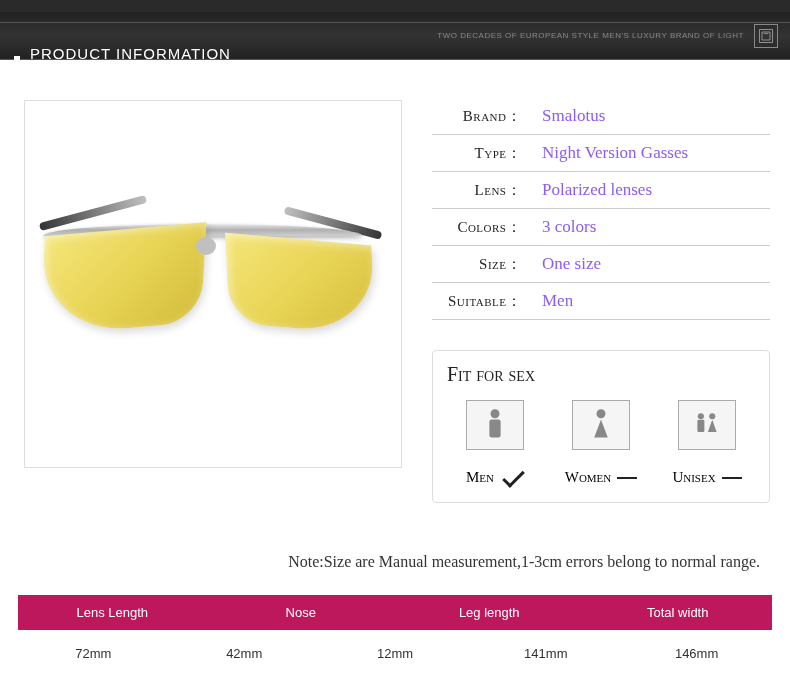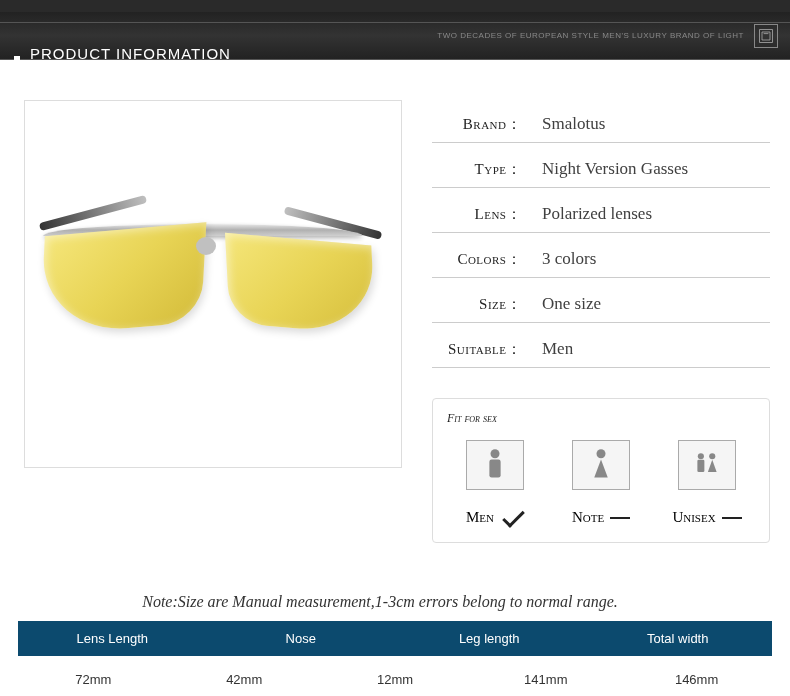--- a/index.html
+++ b/index.html
@@ -177,36 +177,34 @@
       color: #222;
       font-weight: 500;
       letter-spacing: 0.5px;
     }
     .spec-label::after {
       content: "：";
     }
     .spec-value {
       padding-left: 20px;
       font-size: 17px;
-      color: #404040;
-      margin-top: 8px;
+      color: #8b5cf6;
     }
     .fit-section {
       margin-top: 30px;
       border: 1px solid #ddd;
       border-radius: 4px;
       padding: 12px 14px 16px 14px;
     }
     .fit-title {
       font-variant: small-caps;
-      font-size: 12px;
+      font-size: 20px;
       color: #222;
       margin-bottom: 14px;
       font-weight: 500;
-      font-style: italic;
     }
     .fit-row {
       display: flex;
       justify-content: space-between;
       gap: 10px;
     }
     .fit-item {
       text-align: center;
       flex: 1;
     }
@@ -246,32 +244,31 @@
       transform: rotate(-45deg);
     }
     .blank-line {
       display: inline-block;
       width: 20px;
       height: 2px;
       background: #222;
       vertical-align: middle;
     }
     .note-row {
-      text-align: center;
-      padding: 30px 30px 10px 0;
+      text-align: right;
+      padding: 30px 30px 24px 0;
       font-size: 16px;
       color: #333;
-      font-style: italic;
     }
     .size-table {
       margin: 0 18px 20px 18px;
     }
     .size-header {
       display: flex;
-      background: #0c4a6e;
+      background: #be185d;
       color: #fff;
       font-family: Arial, sans-serif;
       font-size: 13px;
     }
     .size-body {
       display: flex;
       font-family: Arial, sans-serif;
       font-size: 13px;
       color: #333;
       padding: 12px 0;
@@ -363,21 +360,21 @@
           </div>
         </div>
         <div class="fit-item">
           <div class="fit-icon-box">
             <svg class="person-icon" viewBox="0 0 24 32">
                 <circle cx="12" cy="6" r="4" fill="#888"></circle>
                 <path d="M12 11 L18 27 L6 27 Z" fill="#888"></path>
               </svg>
           </div>
           <div class="fit-label">
-            <span>Note</span>
+            <span>Women</span>
             <span class="blank-line"></span>
           </div>
         </div>
         <div class="fit-item">
           <div class="fit-icon-box">
             <svg class="person-icon" viewBox="0 0 32 32">
                 <circle cx="9" cy="6" r="3.5" fill="#888"></circle>
                 <rect x="5" y="10" width="8" height="14" rx="1.5" fill="#888"></rect>
                 <circle cx="22" cy="6" r="3.5" fill="#888"></circle>
                 <path d="M22 10 L27 24 L17 24 Z" fill="#888"></path>

